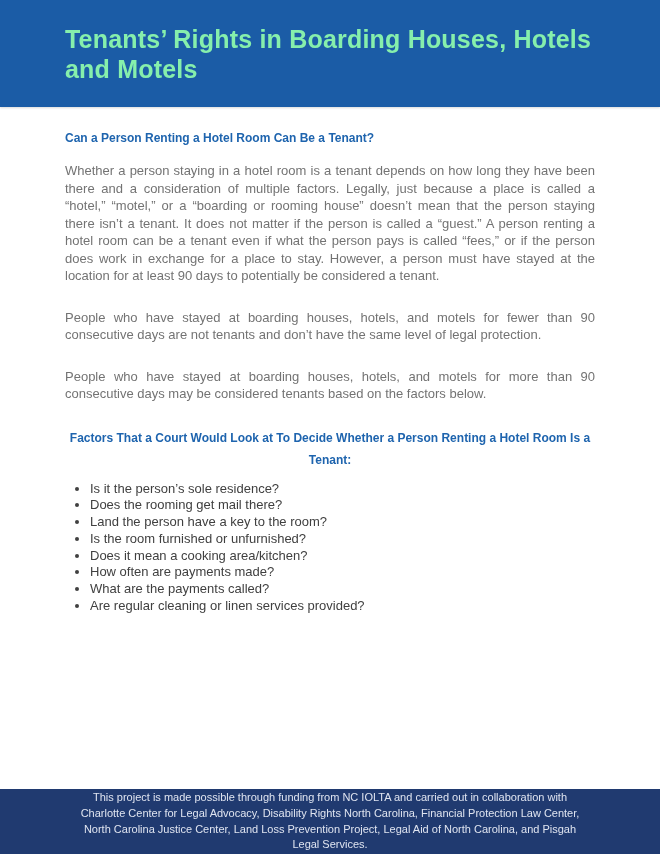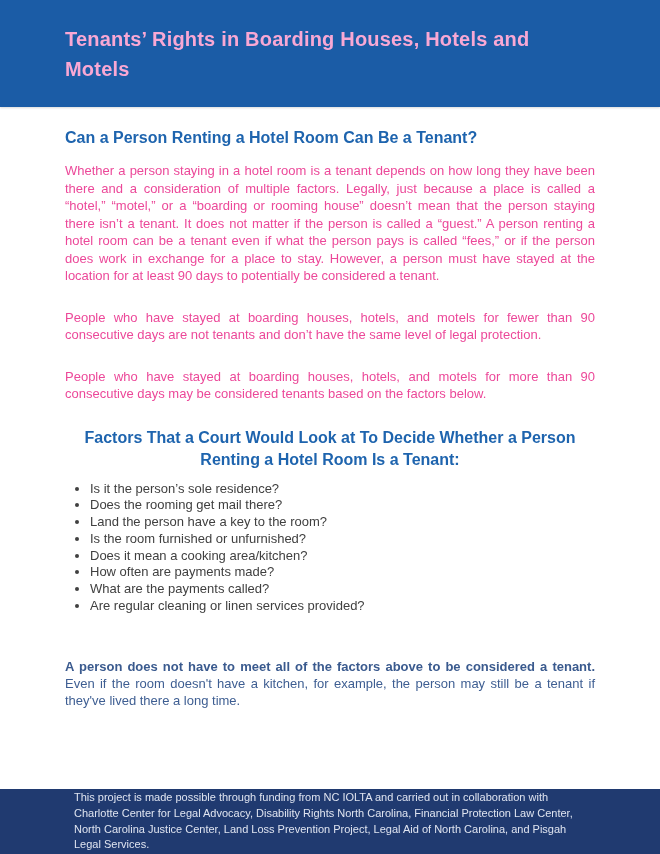--- a/index.html
+++ b/index.html
@@ -18,44 +18,44 @@
     background: #1b5ca6;
     height: 107px;
     flex: 0 0 auto;
     display: flex;
     align-items: center;
     padding: 0 65px;
     box-sizing: border-box;
     box-shadow: 0 1px 2px rgba(0,0,0,0.15);
   }
   .page-title {
-    color: #f9a8d4;
-    font-size: 20px;
+    color: #86efac;
+    font-size: 25px;
     font-weight: bold;
     line-height: 30px;
     letter-spacing: 0.2px;
     max-width: 545px;
     margin: 0;
   }
   
   .content {
     flex: 1 1 auto;
     padding: 20px 65px 0 65px;
     box-sizing: border-box;
     overflow: hidden;
   }
   .section-heading {
     color: #1e64ae;
-    font-size: 16px;
+    font-size: 12px;
     font-weight: bold;
     line-height: 22px;
     margin: 0 0 13px 0;
   }
   .body-para {
-    color: #ec4899;
+    color: #737373;
     font-size: 13px;
     line-height: 17.5px;
     text-align: justify;
     margin: 0 0 24px 0;
   }
   .heading-factors {
     margin-top: 21px;
     margin-bottom: 10px;
     text-align: center;
   }
@@ -84,21 +84,21 @@
     align-items: center;
     justify-content: center;
     padding: 0 74px;
     box-sizing: border-box;
     margin-top: auto;
   }
   .footer-text {
     color: #dfe4f0;
     font-size: 11px;
     line-height: 15.8px;
-    text-align: left;
+    text-align: center;
     margin: 0;
   }
 </style>
 </head>
 <body>
 
 <div class="page">
 
   <div class="header-band">
     <h1 class="page-title">Tenants’ Rights in Boarding Houses, Hotels and Motels</h1>
@@ -120,21 +120,20 @@
       <li>Is it the person’s sole residence?</li>
       <li>Does the rooming get mail there?</li>
       <li>Land the person have a key to the room?</li>
       <li>Is the room furnished or unfurnished?</li>
       <li>Does it mean a cooking area/kitchen?</li>
       <li>How often are payments made?</li>
       <li>What are the payments called?</li>
       <li>Are regular cleaning or linen services provided?</li>
     </ul>
 
-    <p class="conclusion"><strong>A person does not have to meet all of the factors above to be considered a tenant.</strong><span> Even if the room doesn't have a kitchen, for example, the person may still be a tenant if they've lived there a long time.</span></p>
 
   </div>
 
   <div class="footer-band">
     <p class="footer-text">This project is made possible through funding from NC IOLTA and carried out in collaboration with Charlotte Center for Legal Advocacy, Disability Rights North Carolina, Financial Protection Law Center, North Carolina Justice Center, Land Loss Prevention Project, Legal Aid of North Carolina, and Pisgah Legal Services.</p>
   </div>
 
 </div>
 
 </body></html>

